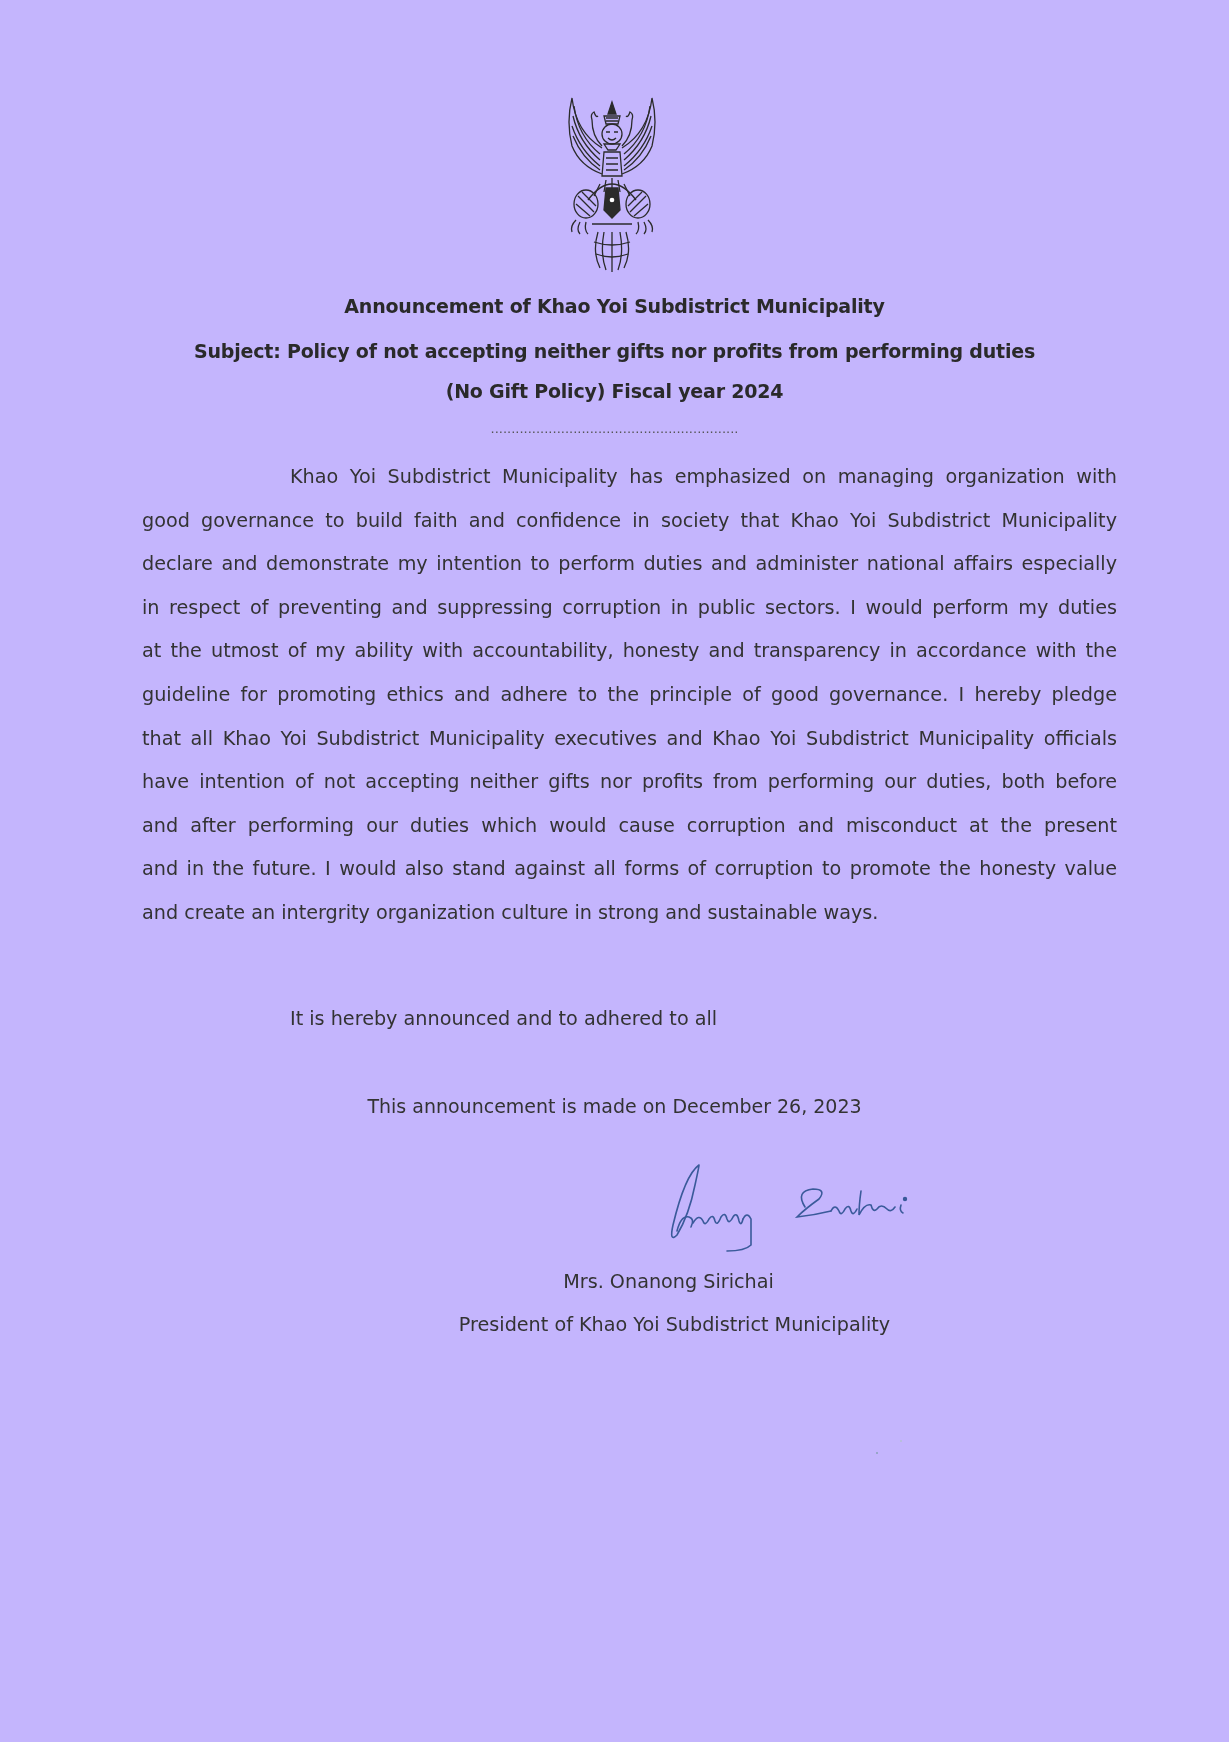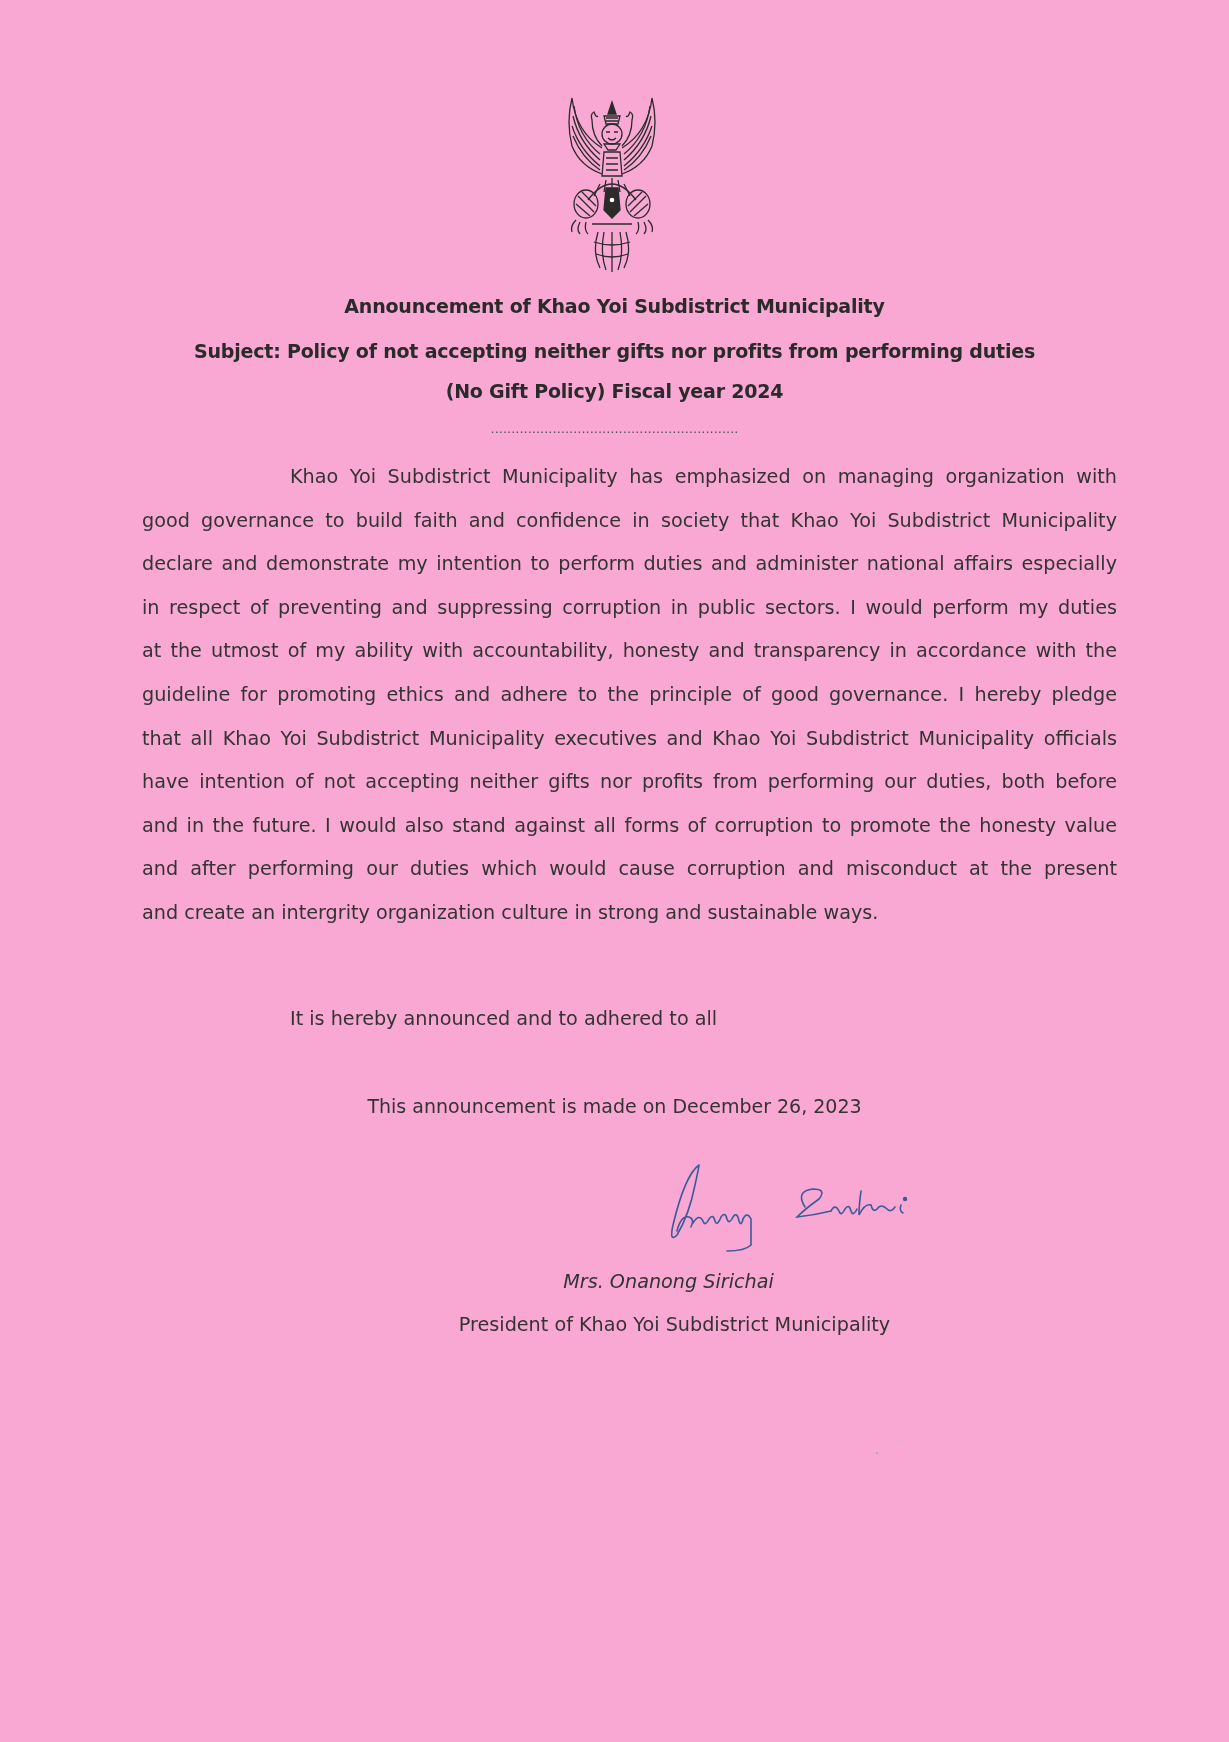--- a/index.html
+++ b/index.html
@@ -12,21 +12,21 @@
       height: 1742px;
       position: relative;
       overflow: hidden;
       font-family: "DejaVu Sans", "Liberation Sans", sans-serif;
       color: #2b2b2b;
     }
     .page {
       position: absolute;
       left: 0; top: 0;
       width: 1229px; height: 1742px;
-      background: #f9a8d4;
+      background: #c4b5fd;
     }
     .emblem {
       position: absolute;
       left: 562px;
       top: 92px;
       width: 100px;
       height: 182px;
     }
     .title {
       position: absolute;
@@ -95,21 +95,20 @@
     }
     .signer-name {
       position: absolute;
       left: 0; width: 1229px;
       top: 1270px;
       text-align: center;
       padding-left: 108px;
       box-sizing: border-box;
       font-size: 19.2px;
       color: #333;
-      font-style: italic;
     }
     .signer-title {
       position: absolute;
       left: 0; width: 1229px;
       top: 1313px;
       text-align: center;
       padding-left: 120px;
       box-sizing: border-box;
       font-size: 19.2px;
       color: #333;
@@ -177,22 +176,22 @@
 
   <div class="body-text">
     <span class="line first">Khao Yoi Subdistrict Municipality has emphasized on managing organization with</span>
     <span class="line">good governance to build faith and confidence in society that Khao Yoi Subdistrict Municipality</span>
     <span class="line">declare and demonstrate my intention to perform duties and administer national affairs especially</span>
     <span class="line">in respect of preventing and suppressing corruption in public sectors. I would perform my duties</span>
     <span class="line">at the utmost of my ability with accountability, honesty and transparency in accordance with  the</span>
     <span class="line">guideline for promoting ethics and adhere to the principle of good governance. I hereby pledge</span>
     <span class="line">that all Khao Yoi Subdistrict Municipality executives and Khao Yoi Subdistrict Municipality officials</span>
     <span class="line">have intention of not accepting neither gifts nor profits from performing our duties, both before</span>
+    <span class="line">and after performing our duties which would cause corruption and misconduct at the present</span>
     <span class="line">and in the future. I would also stand against all forms of corruption to promote the honesty value</span>
-    <span class="line">and after performing our duties which would cause corruption and misconduct at the present</span>
     <span class="line last">and create an intergrity organization culture in strong and sustainable ways.</span>
   </div>
 
   <div class="closing">It is hereby announced and to adhered to all</div>
 
   <div class="date-line">This announcement is made on December 26, 2023</div>
 
   <svg class="signature" viewBox="0 0 300 100" xmlns="http://www.w3.org/2000/svg">
     <g fill="none" stroke="#3a5a9a" stroke-width="1.6" stroke-linecap="round">
 

